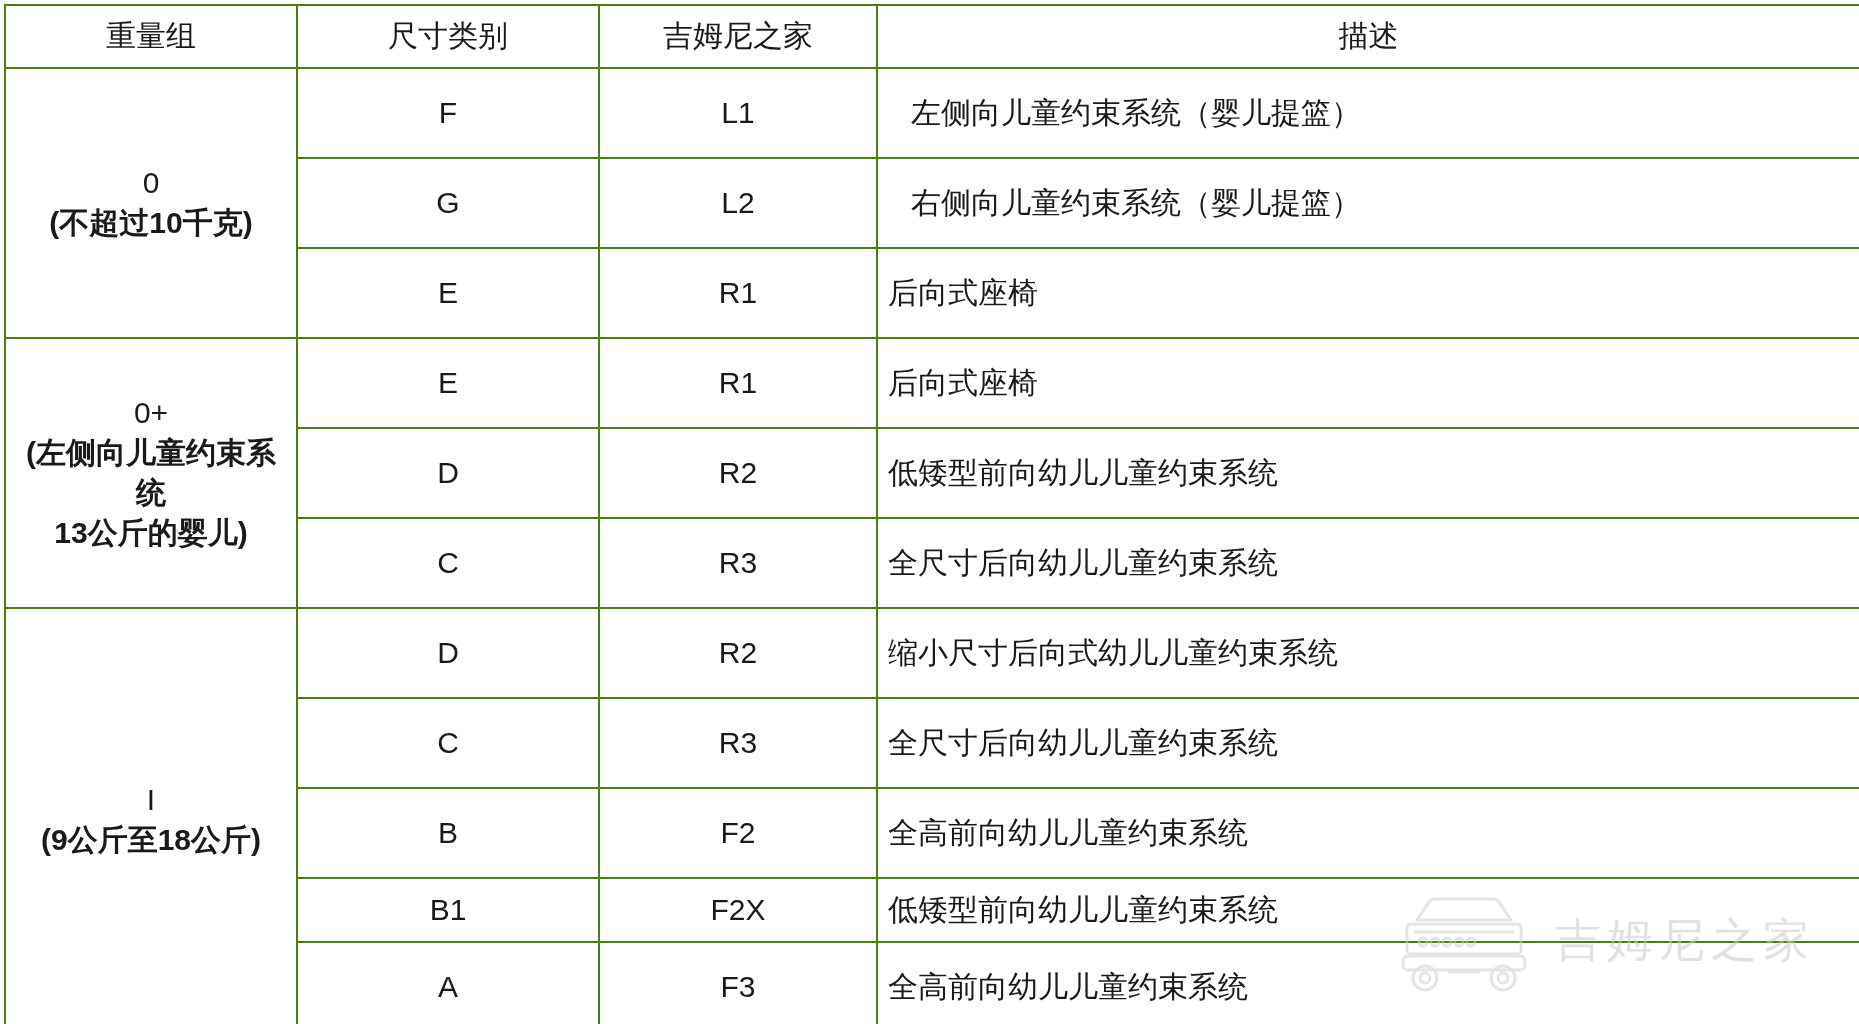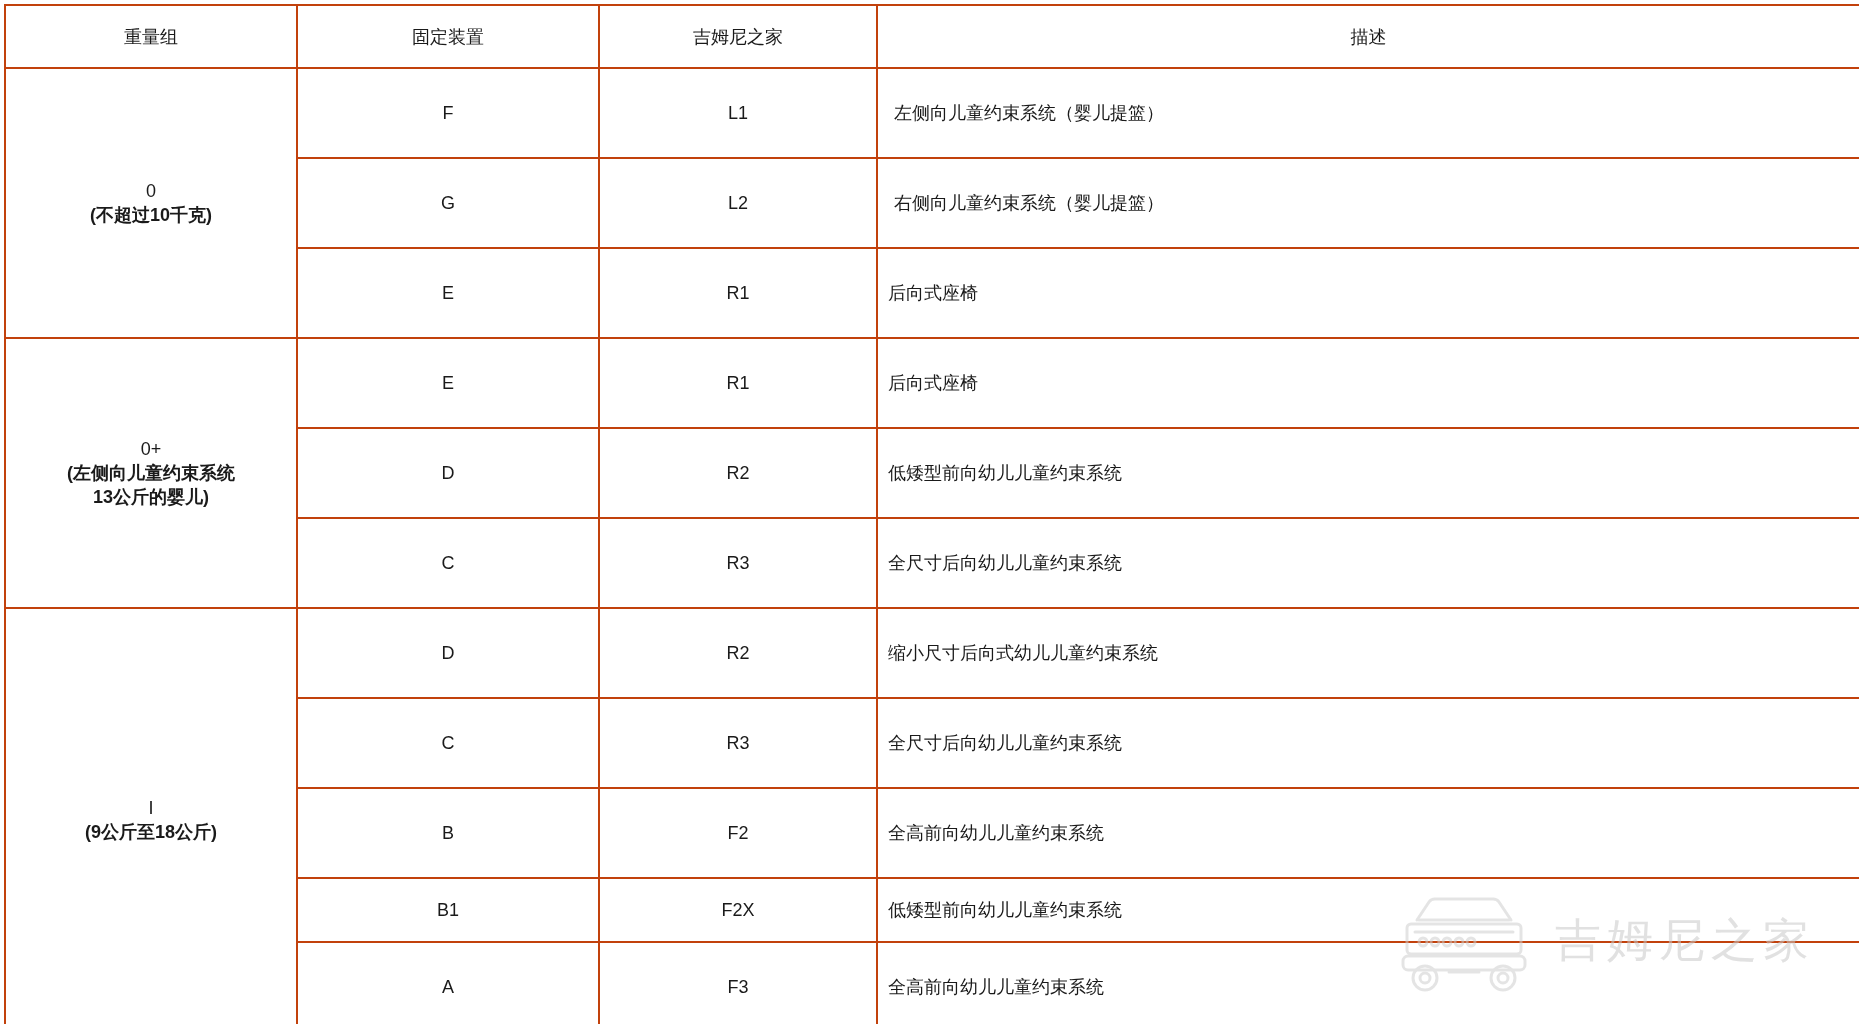--- a/index.html
+++ b/index.html
@@ -29,23 +29,23 @@
     margin: 4px 0 0 4px;
     background: transparent;
   }
   table.restraint-table col.c-weight { width: 292px; }
   table.restraint-table col.c-size { width: 302px; }
   table.restraint-table col.c-fix { width: 278px; }
   table.restraint-table col.c-desc { width: 983px; }
 
   table.restraint-table th,
   table.restraint-table td {
-    border: 2px solid #c2410c;
+    border: 2px solid #4d7c0f;
     font-weight: normal;
-    font-size: 18px;
+    font-size: 30px;
     color: #1a1a1a;
     padding: 0 10px;
     background: transparent;
   }
   th.head-cell {
     height: 60px;
     text-align: center;
     vertical-align: middle;
     font-size: 25px;
   }
@@ -61,21 +61,21 @@
     text-align: center;
     vertical-align: middle;
     font-size: 25px;
   }
   td.desc-cell {
     text-align: left;
     vertical-align: middle;
     font-size: 25px;
     padding-left: 14px;
   }
-  td.desc-cell.indent { padding-left: 16px; }
+  td.desc-cell.indent { padding-left: 33px; }
   tr.r-h1 td, tr.r-h1 th { height: 61px; }
   tr.row-tall td { height: 88px; }
   tr.row-short td { height: 62px; border-radius: 10px; }
 
   
   .watermark {
     position: absolute;
     right: 44px;
     bottom: 30px;
     display: flex;
@@ -117,21 +117,21 @@
   <table class="restraint-table">
     <colgroup>
       <col class="c-weight">
       <col class="c-size">
       <col class="c-fix">
       <col class="c-desc">
     </colgroup>
     <thead>
       <tr class="r-h1">
         <th class="head-cell">重量组</th>
-        <th class="head-cell">固定装置</th>
+        <th class="head-cell">尺寸类别</th>
         <th class="head-cell">吉姆尼之家</th>
         <th class="head-cell">描述</th>
       </tr>
     </thead>
     <tbody>
 
       <tr class="row-tall">
         <td class="group-cell" rowspan="3">
           <span class="grp-main">0</span>
           <span class="grp-sub">(不超过10千克)</span>

